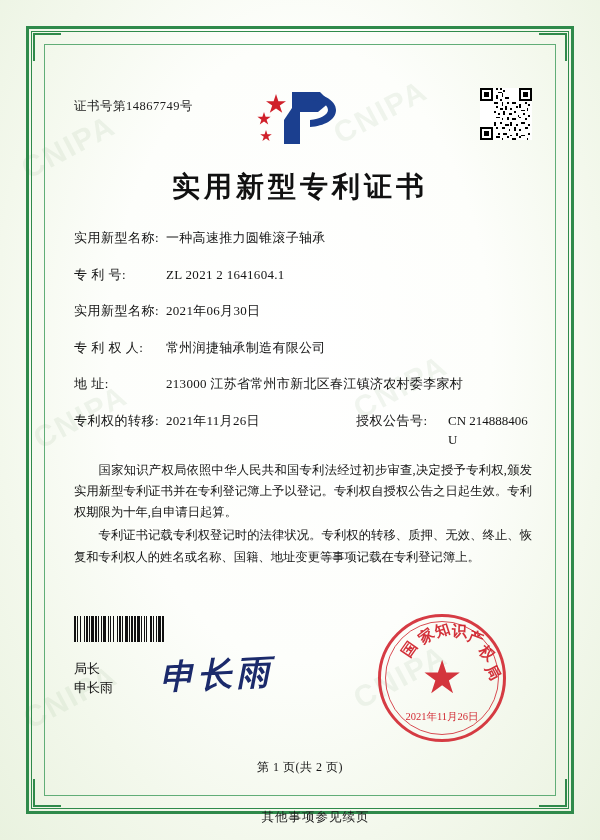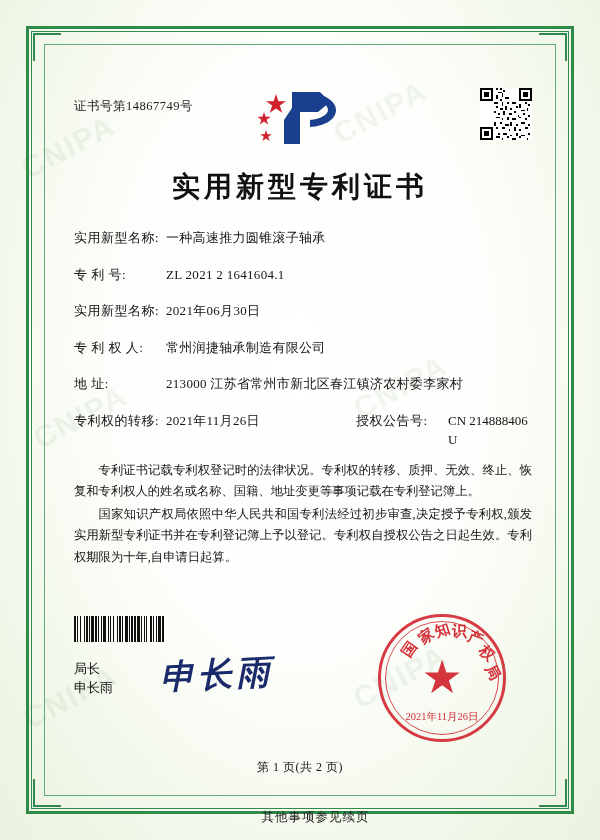--- a/index.html
+++ b/index.html
@@ -416,22 +416,22 @@
       </div>
       <div class="field-row dual">
         <div class="field-label">专利权的转移:</div>
         <div class="field-value">2021年11月26日</div>
         <div class="second-label">授权公告号:</div>
         <div class="second-value">CN 214888406 U</div>
       </div>
     </div>
 
     <div class="paragraphs">
+      <p>国家知识产权局依照中华人民共和国专利法经过初步审查,决定授予专利权,颁发实用新型专利证书并在专利登记簿上予以登记。专利权自授权公告之日起生效。专利权期限为十年,自申请日起算。</p>
       <p>专利证书记载专利权登记时的法律状况。专利权的转移、质押、无效、终止、恢复和专利权人的姓名或名称、国籍、地址变更等事项记载在专利登记簿上。</p>
-      <p>国家知识产权局依照中华人民共和国专利法经过初步审查,决定授予专利权,颁发实用新型专利证书并在专利登记簿上予以登记。专利权自授权公告之日起生效。专利权期限为十年,自申请日起算。</p>
     </div>
 
     <div class="barcode" id="barcode">
         <i style="width:2px"></i>
         <i style="width:1px;background:transparent"></i>
         <i style="width:1px"></i>
         <i style="width:2px;background:transparent"></i>
         <i style="width:1px"></i>
         <i style="width:3px;background:transparent"></i>
         <i style="width:1px"></i>

